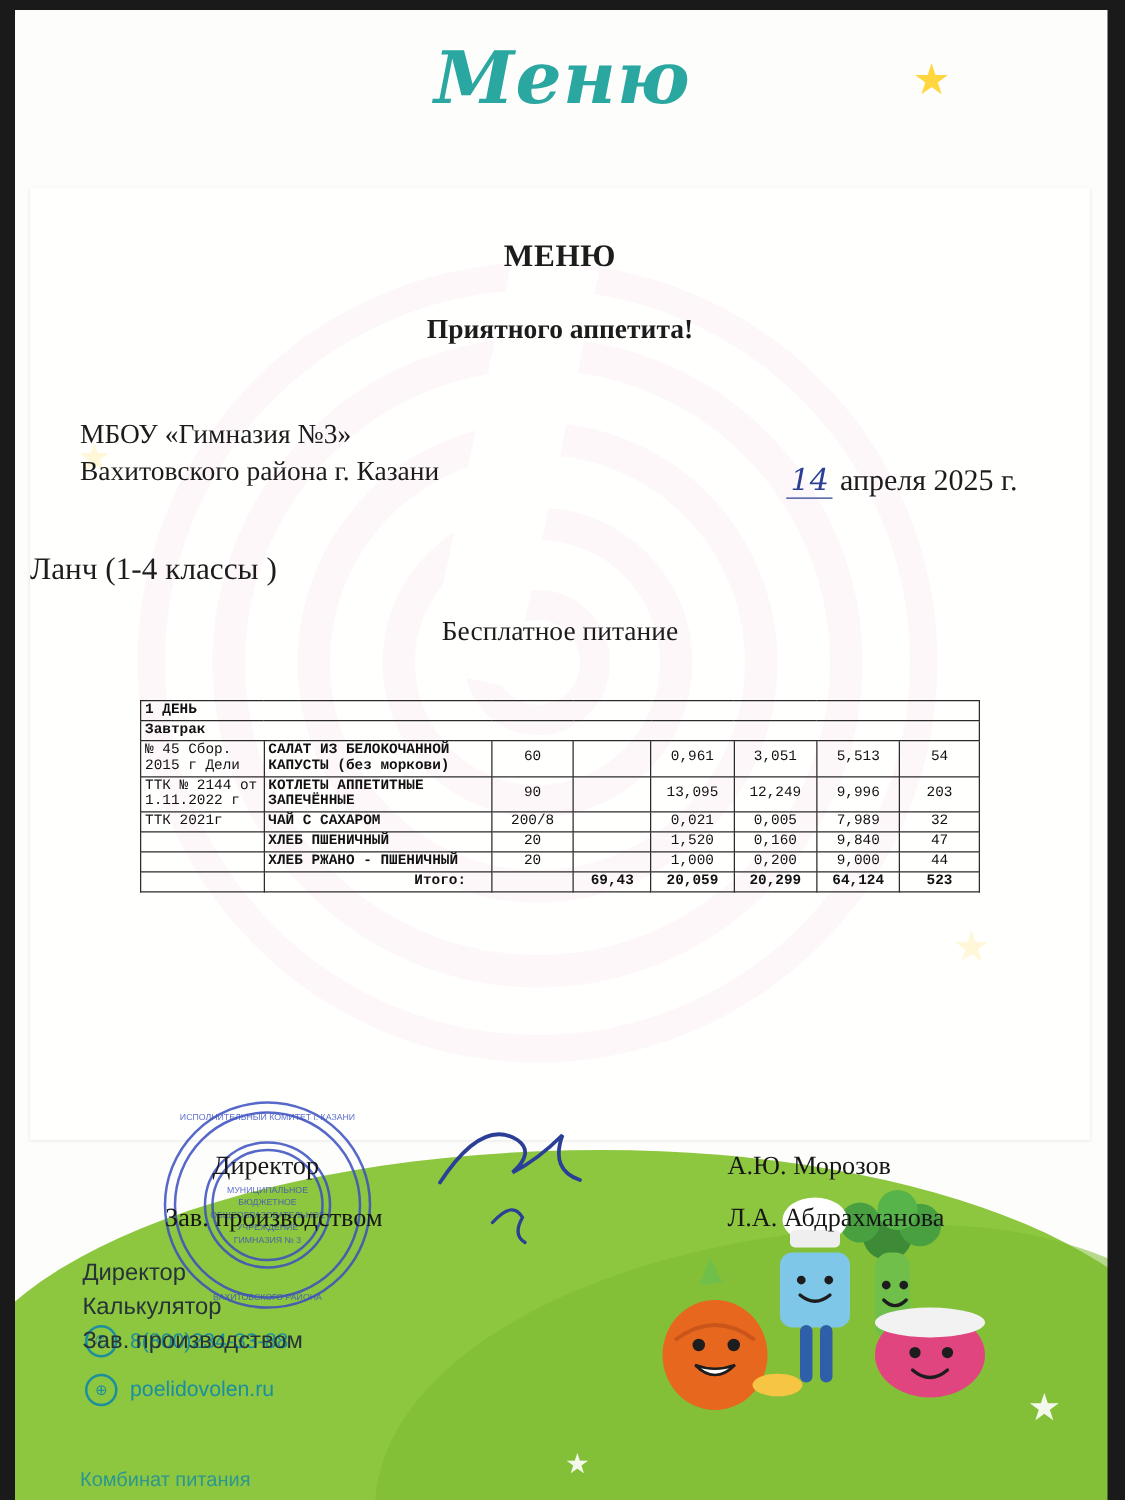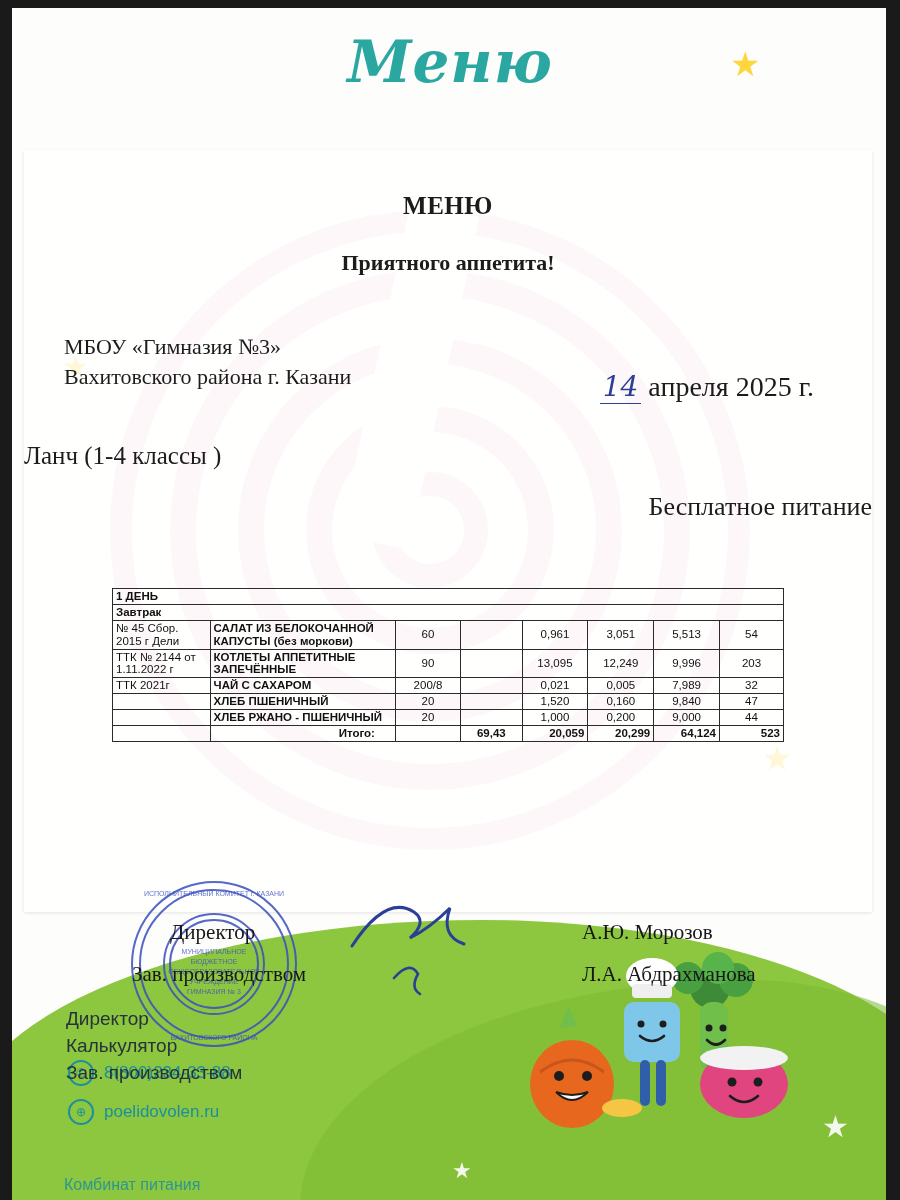--- a/index.html
+++ b/index.html
@@ -188,72 +188,71 @@
     position: absolute;
     left: 40px;
     top: 140px;
     font-size: 22px;
     line-height: 1.38;
   }
   .date-block {
     position: absolute;
     right: 58px;
     top: 178px;
-    font-size: 28px;
+    font-size: 24px;
   }
   .date-hand {
     font-family: "DejaVu Serif", serif;
     font-style: italic;
     color: #2b3f96;
     border-bottom: 1px solid #2b3f96;
     padding: 0 3px;
   }
   .lunch {
     position: absolute;
     left: 0; right: 0;
     top: 250px;
     text-align: left;
     font-size: 25px;
   }
   .free {
     position: absolute;
     left: 0; right: 0;
     top: 300px;
-    text-align: right;
-    font-size: 26px;
+    text-align: center;
+    font-size: 22px;
   }
 
   
   table.menu {
     position: absolute;
     left: 88px;
     top: 368px;
     width: 672px;
     border-collapse: collapse;
-    font-family: Liberation Sans, sans-serif;
+    font-family: Liberation Mono, monospace;
     color: #111;
-    margin-top: 28px;
   }
   table.menu td {
     border: 1px solid #2b2b2b;
     padding: 1px 3px;
     font-size: 11.5px;
     line-height: 1.12;
     vertical-align: middle;
   }
   td.c-code  { width: 96px; font-size: 8.5px; line-height: 1.08; }
   td.c-dish  { width: 172px; font-weight: bold; font-size: 11.5px; }
   td.c-num   { width: 62px;  text-align: center; }
   td.c-blank { width: 58px; }
   .row-head td {
     font-weight: bold;
     font-size: 12.5px;
     padding: 2px 4px;
   }
-  .total td { font-weight: bold; text-align: right; }
+  .total td { font-weight: bold; text-align: center; }
   .total td.lbl { text-align: right; padding-right: 20px; }
 
   
   .sig {
     position: absolute;
     font-family: "Liberation Serif", serif;
     font-size: 21px;
     color: #171717;
     z-index: 12;
   }

